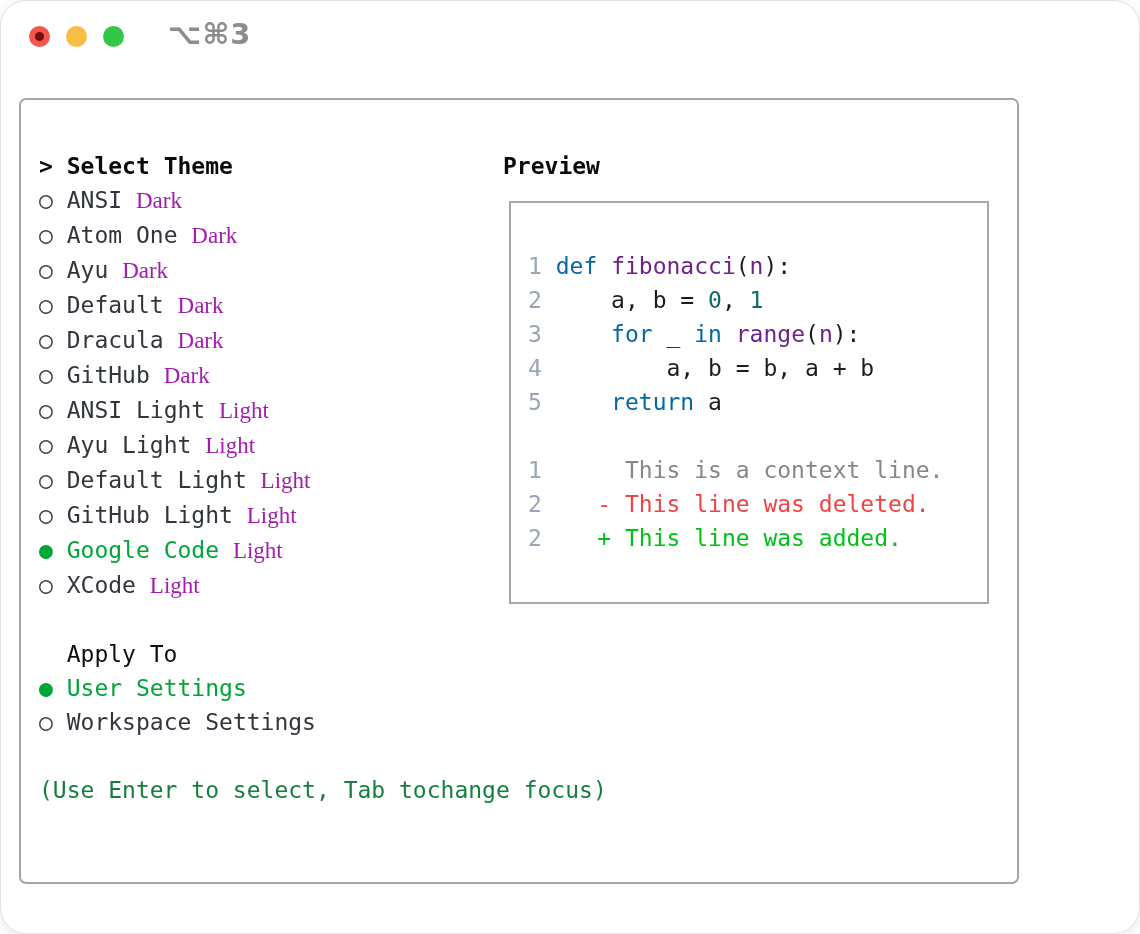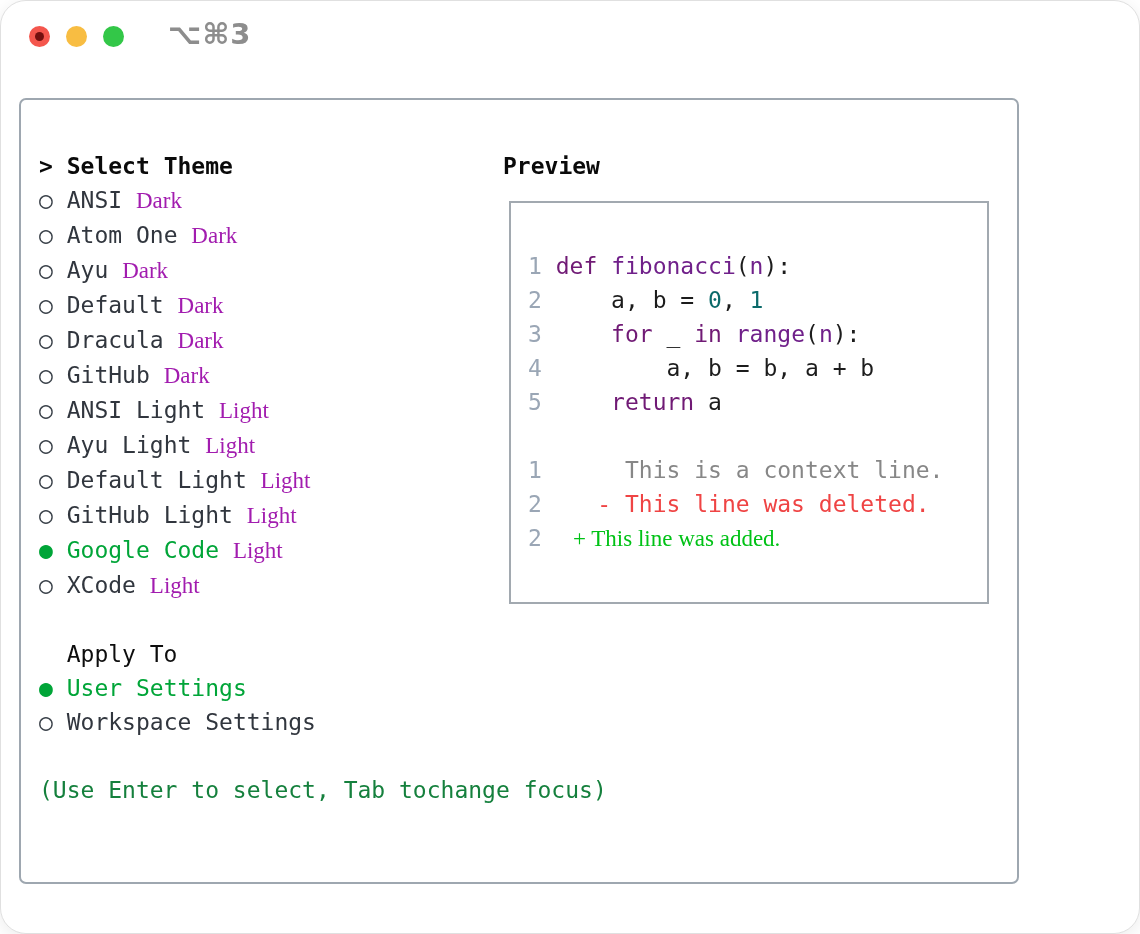--- a/index.html
+++ b/index.html
@@ -53,27 +53,27 @@
   .preview-box {
     position: absolute; left: 488px; top: 101px; width: 476px; height: 399px;
     border: 2px solid #a2a9b0; background: #ffffff;
   }
   .code {
     position: absolute; left: 17px; top: 46px;
     font-size: 23px; line-height: 34px; white-space: pre;
   }
   .cl { min-height: 34px; }
   .num { color: #9aa6b5; }
-  .kw  { color: #701a75; margin-top: 39px; }
+  .kw  { color: #0369a1; margin-top: 39px; }
   .ty  { color: #70208a; }
   .lit { color: #0b6a6a; }
   .pl  { color: #1c1c1c; }
   .ctx { color: #878787; }
   .del { color: #ef4444; }
-  .add { color: #00c216; font-family: Liberation Serif, serif; }
+  .add { color: #00c216; }
 </style>
 </head>
 <body>
 
 <div class="window">
 
   <div class="traffic">
     <div class="light close"></div>
     <div class="light min"></div>
     <div class="light zoom"></div>

